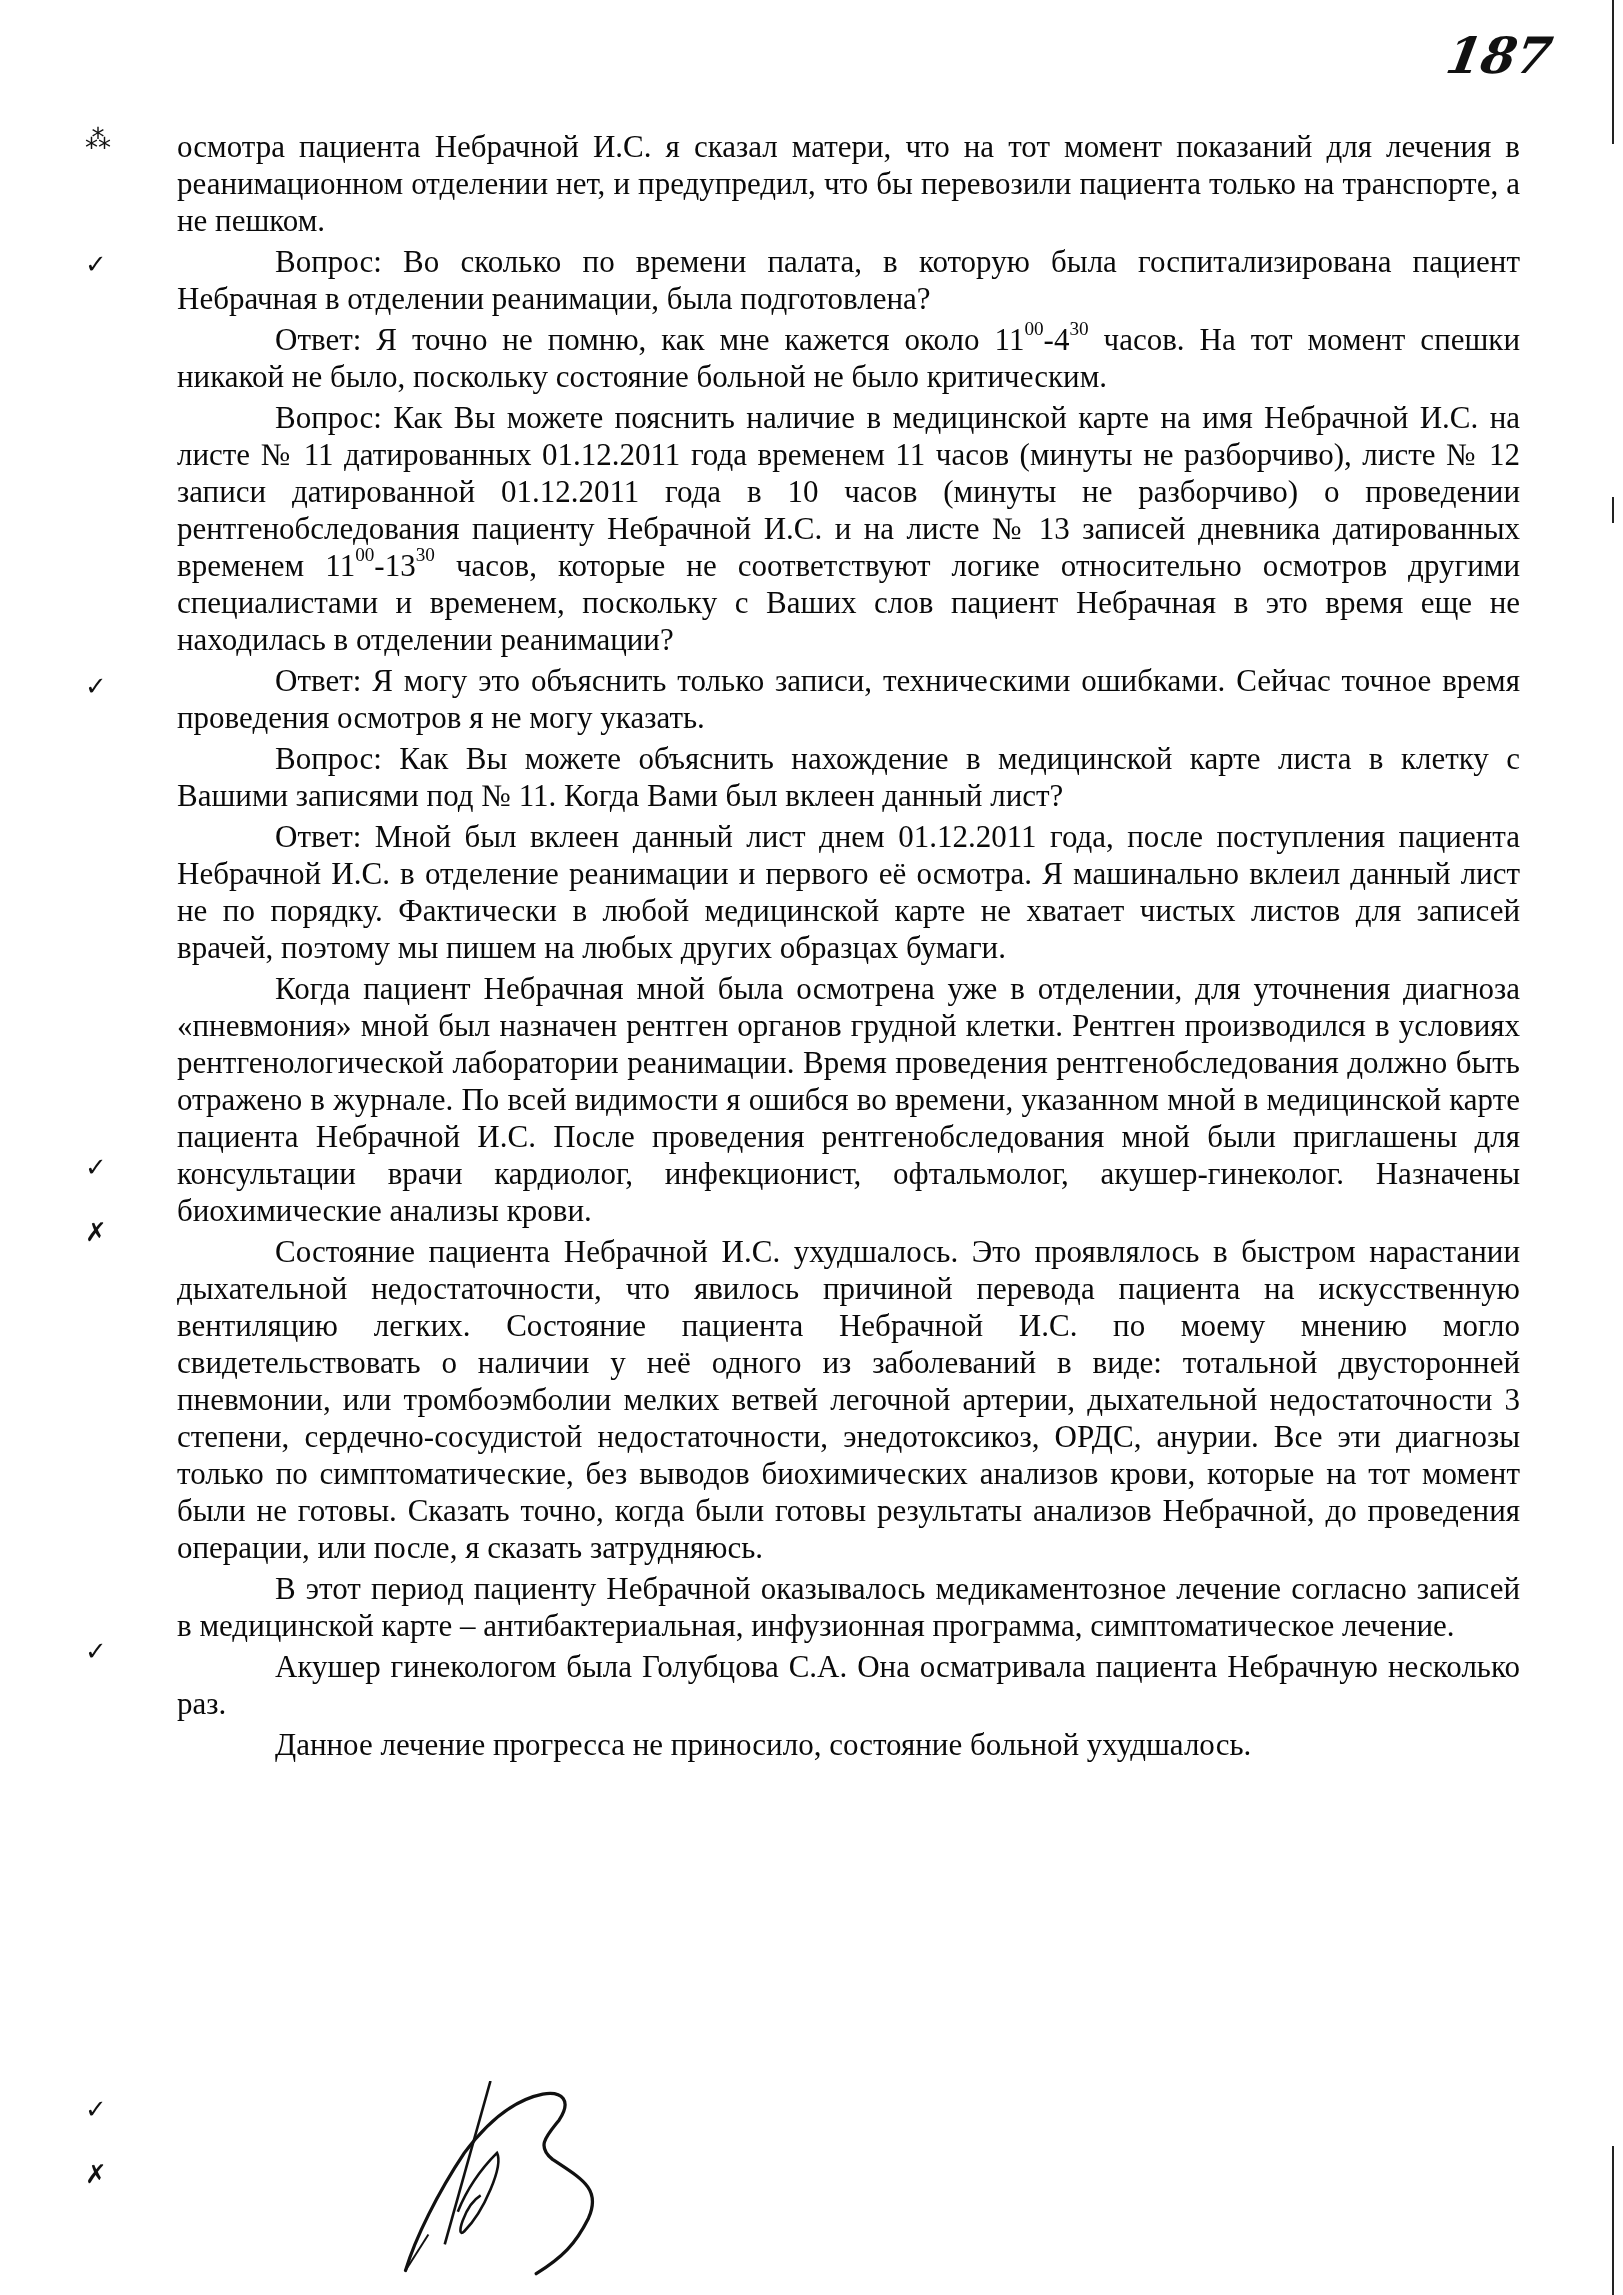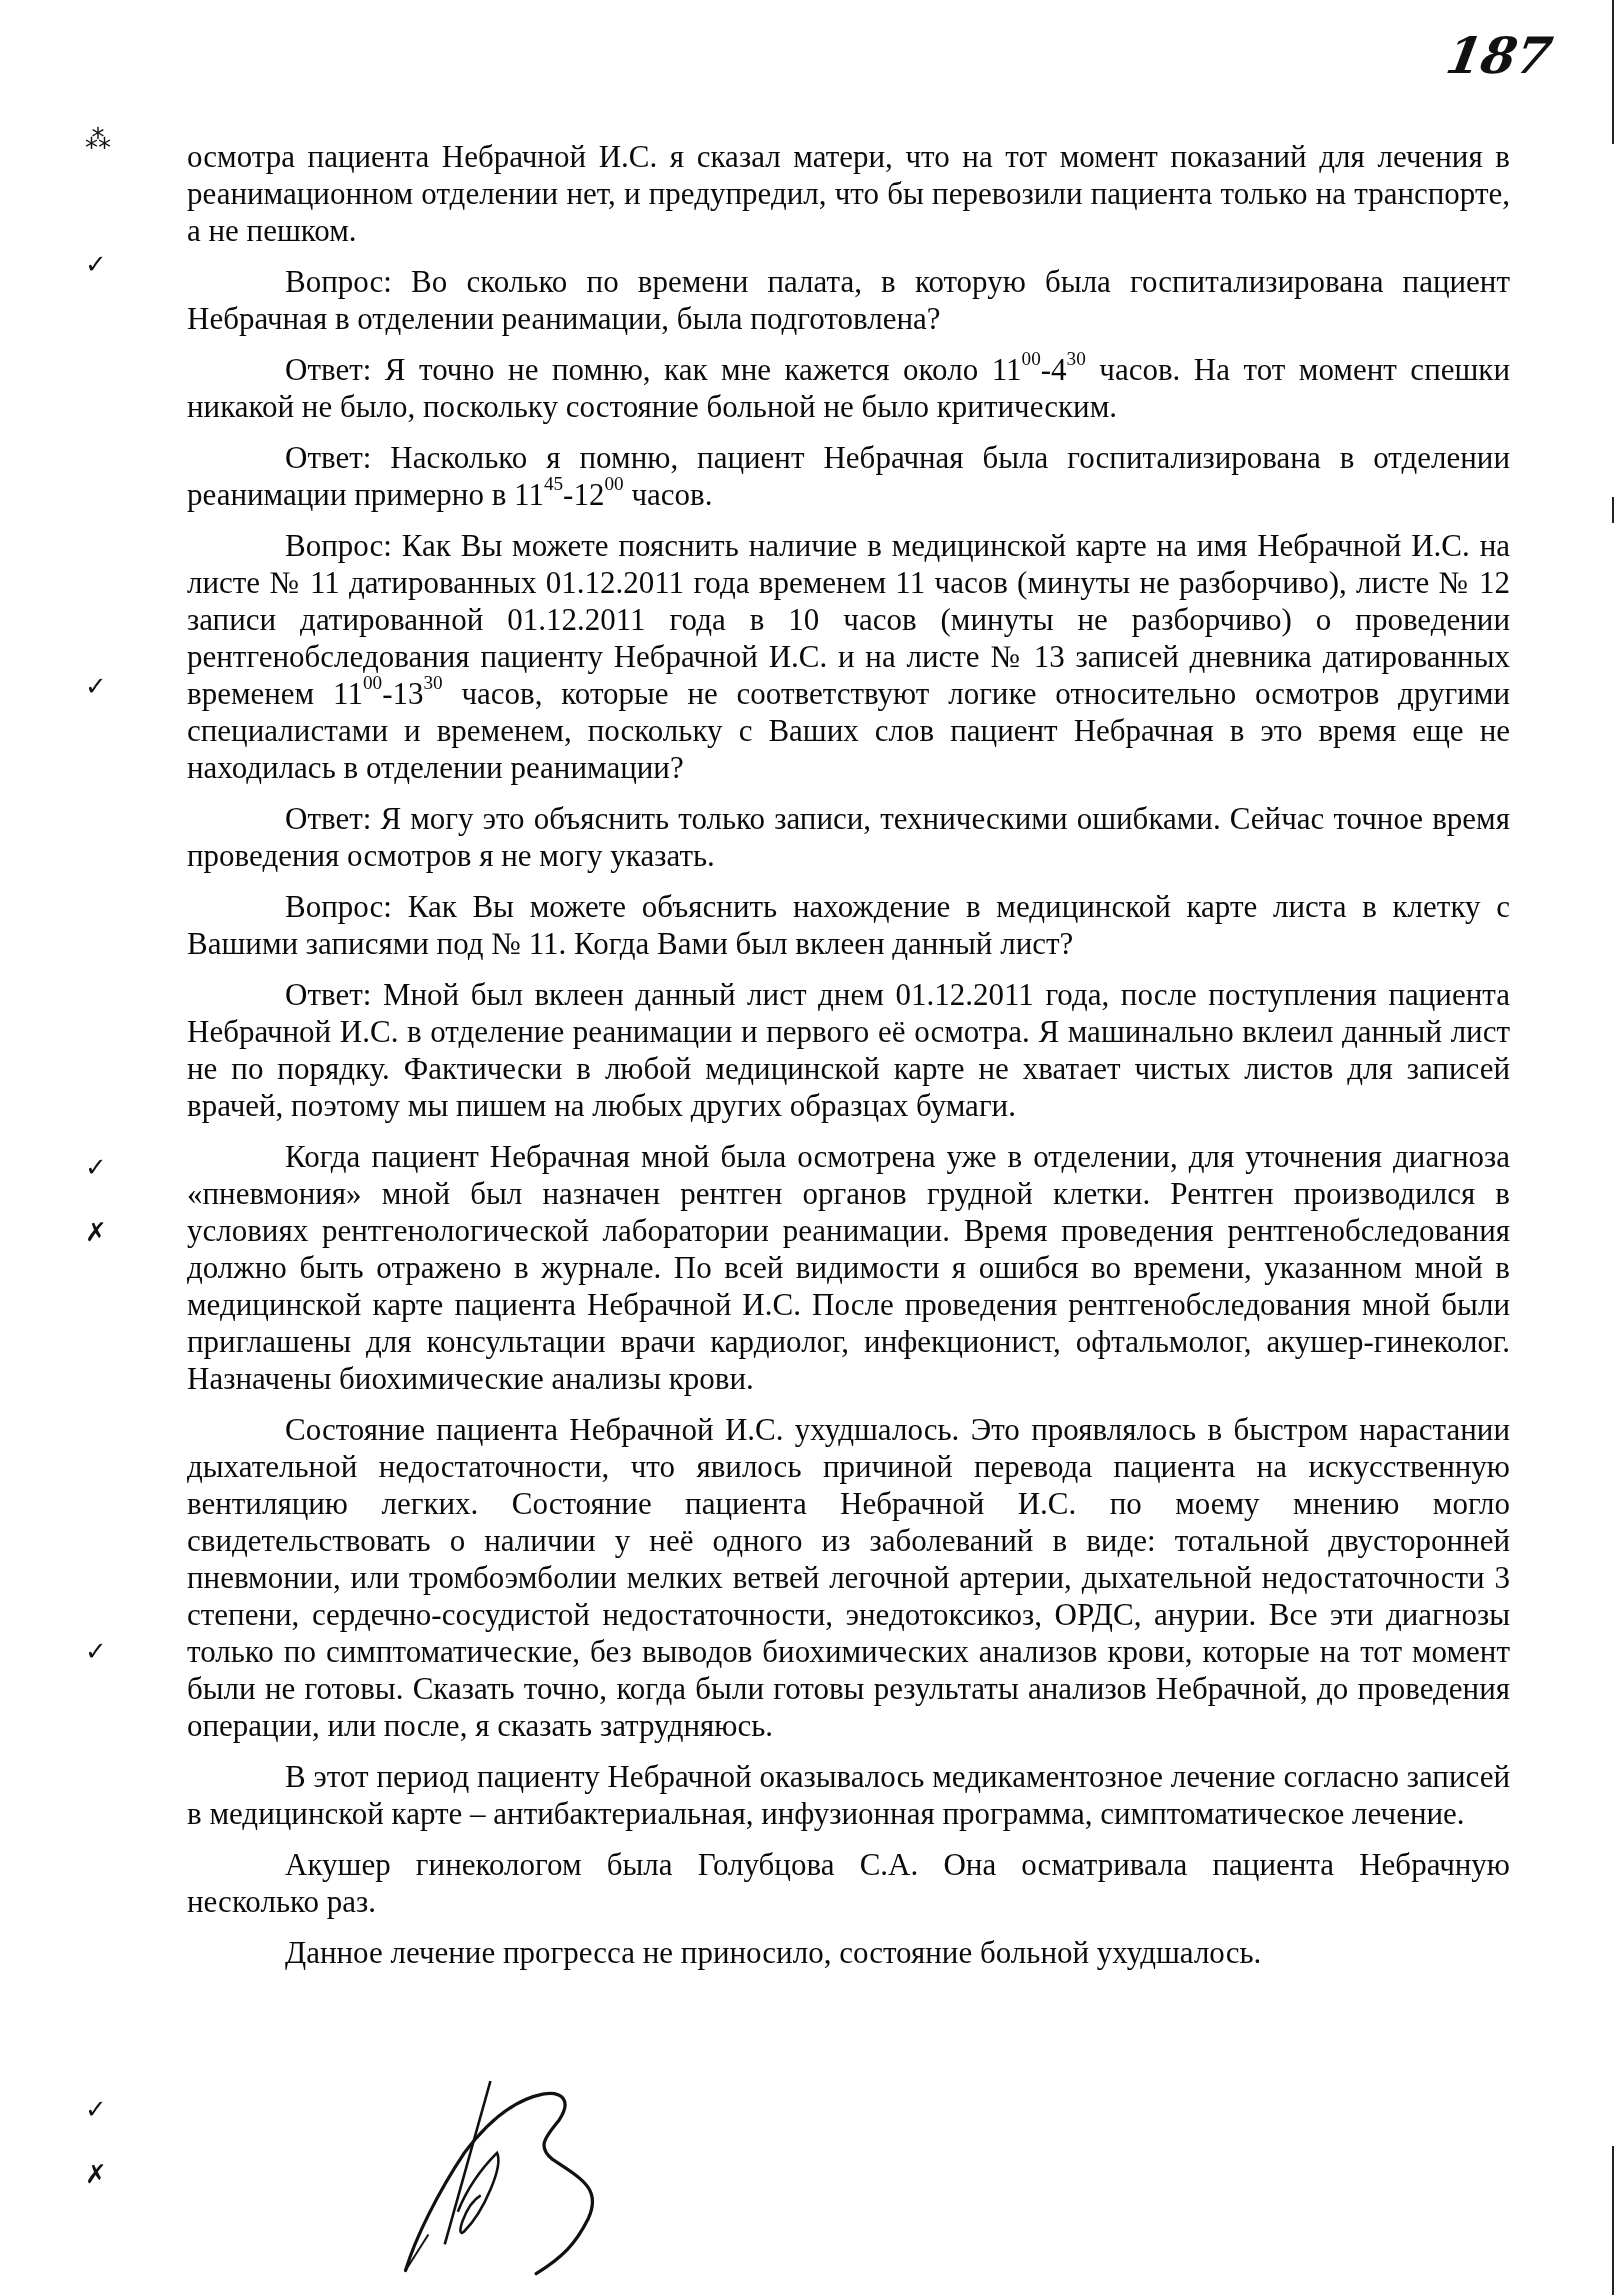--- a/index.html
+++ b/index.html
@@ -11,41 +11,40 @@
   .page-number {
     position: absolute; right: 72px; top: 26px;
     font-family: "DejaVu Serif", serif; font-style: italic; font-weight: bold;
     font-size: 50px; color: #111; transform: skew(-10deg);
   }
   .body-text {
     position: absolute; left: 173px; top: 124px; width: 1351px;
     font-family: "Liberation Serif", serif; font-size: 31px; line-height: 37px;
     color: #0a0a0a; text-align: justify;
   }
-  .body-text p { margin: 14px; text-indent: 98px; }
+  .body-text p { margin: 4px; text-indent: 98px; }
   .body-text p.noindent { text-indent: 0; }
   sup { font-size: 0.62em; line-height: 0; vertical-align: 0.8em; font-family: Liberation Serif, serif; }
   .margin-mark {
     position: absolute; left: 85px; font-family: "DejaVu Sans", sans-serif;
     font-size: 26px; color: #111;
   }
   .edge-mark { position: absolute; right: 9.2px; width: 2px; background: #222; }
   .signature { position: absolute; left: 366px; top: 2081px; width: 458px; height: 196px; }
 </style>
 </head>
 <body>
 
 <div class="page">
   <div class="page-number">187</div>
 
   <div class="body-text" id="body-text">
       <p class="noindent"><span>осмотра пациента Небрачной И.С. я сказал матери, что на тот момент показаний для лечения в реанимационном отделении нет, и предупредил, что бы перевозили пациента только на транспорте, а не пешком.</span></p>
       <p><span>Вопрос: Во сколько по времени палата, в которую была госпитализирована пациент Небрачная в отделении реанимации, была подготовлена?</span></p>
       <p><span>Ответ: Я точно не помню, как мне кажется около 11</span><sup>00</sup><span>-4</span><sup>30</sup><span> часов. На тот момент спешки никакой не было, поскольку состояние больной не было критическим.</span></p>
-      <p><span>Ответ: Насколько я помню, пациент Небрачная была госпитализирована в отделении реанимации примерно в 11</span><sup>45</sup><span>-12</span><sup>00</sup><span> часов.</span></p>
       <p><span>Вопрос: Как Вы можете пояснить наличие в медицинской карте на имя Небрачной И.С. на листе № 11 датированных 01.12.2011 года временем 11 часов (минуты не разборчиво), листе № 12 записи датированной 01.12.2011 года в 10 часов (минуты не разборчиво) о проведении рентгенобследования пациенту Небрачной И.С. и на листе № 13 записей дневника датированных временем 11</span><sup>00</sup><span>-13</span><sup>30</sup><span> часов, которые не соответствуют логике относительно осмотров другими специалистами и временем, поскольку с Ваших слов пациент Небрачная в это время еще не находилась в отделении реанимации?</span></p>
       <p><span>Ответ: Я могу это объяснить только записи, техническими ошибками. Сейчас точное время проведения осмотров я не могу указать.</span></p>
       <p><span>Вопрос: Как Вы можете объяснить нахождение в медицинской карте листа в клетку с Вашими записями под № 11. Когда Вами был вклеен данный лист?</span></p>
       <p><span>Ответ: Мной был вклеен данный лист днем 01.12.2011 года, после поступления пациента Небрачной И.С. в отделение реанимации и первого её осмотра. Я машинально вклеил данный лист не по порядку. Фактически в любой медицинской карте не хватает чистых листов для записей врачей, поэтому мы пишем на любых других образцах бумаги.</span></p>
       <p><span>Когда пациент Небрачная мной была осмотрена уже в отделении, для уточнения диагноза «пневмония» мной был назначен рентген органов грудной клетки. Рентген производился в условиях рентгенологической лаборатории реанимации. Время проведения рентгенобследования должно быть отражено в журнале. По всей видимости я ошибся во времени, указанном мной в медицинской карте пациента Небрачной И.С. После проведения рентгенобследования мной были приглашены для консультации врачи кардиолог, инфекционист, офтальмолог, акушер-гинеколог. Назначены биохимические анализы крови.</span></p>
       <p><span>Состояние пациента Небрачной И.С. ухудшалось. Это проявлялось в быстром нарастании дыхательной недостаточности, что явилось причиной перевода пациента на искусственную вентиляцию легких. Состояние пациента Небрачной И.С. по моему мнению могло свидетельствовать о наличии у неё одного из заболеваний в виде: тотальной двусторонней пневмонии, или тромбоэмболии мелких ветвей легочной артерии, дыхательной недостаточности 3 степени, сердечно-сосудистой недостаточности, энедотоксикоз, ОРДС, анурии. Все эти диагнозы только по симптоматические, без выводов биохимических анализов крови, которые на тот момент были не готовы. Сказать точно, когда были готовы результаты анализов Небрачной, до проведения операции, или после, я сказать затрудняюсь.</span></p>
       <p><span>В этот период пациенту Небрачной оказывалось медикаментозное лечение согласно записей в медицинской карте – антибактериальная, инфузионная программа, симптоматическое лечение.</span></p>
       <p><span>Акушер гинекологом была Голубцова С.А. Она осматривала пациента Небрачную несколько раз.</span></p>
       <p><span>Данное лечение прогресса не приносило, состояние больной ухудшалось.</span></p>
     </div>

